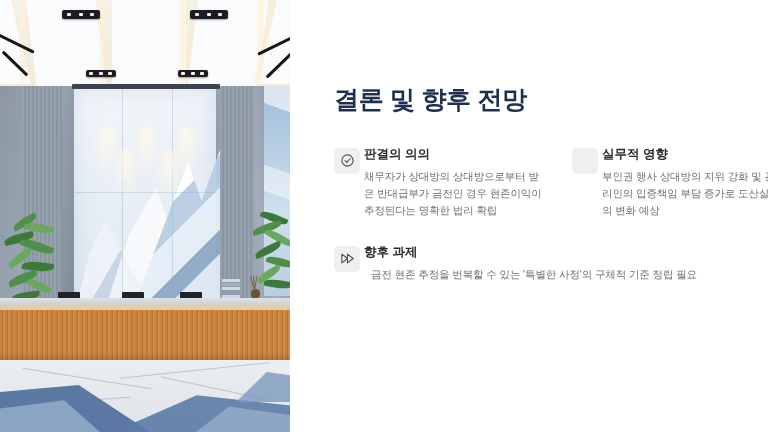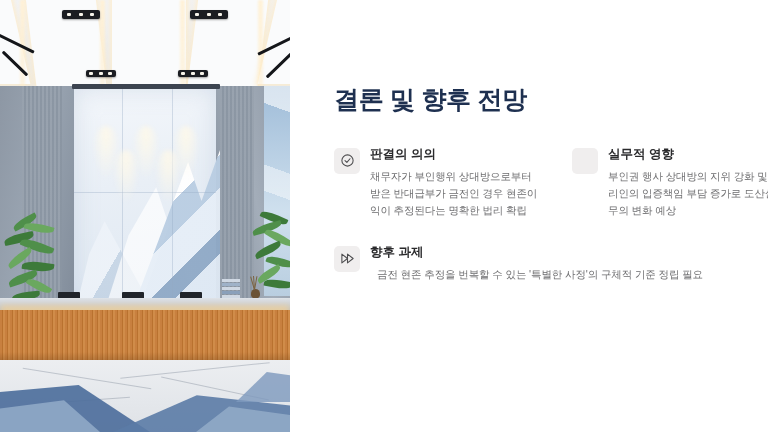--- a/index.html
+++ b/index.html
@@ -208,21 +208,21 @@
     font-weight: 700;
     letter-spacing: -0.3px;
     color: #1e3050;
     line-height: 1.1;
   }
   .cards {
     margin-top: 33px;
     display: flex;
     gap: 28px;
   }
-  .card { display: flex; gap: 10px; width: 210px; }
+  .card { display: flex; gap: 4px; width: 210px; }
   .card.wide { width: auto; }
   .icon-box {
     flex: 0 0 26px;
     width: 26px; height: 26px;
     border-radius: 5px;
     background: #f0eeee;
     display: flex; align-items: center; justify-content: center;
     margin-top: 1px;
   }
   .icon-box svg { display:block; }
@@ -380,21 +380,21 @@
 
       <div class="card">
         <span class="icon-box">
           <svg width="15" height="15" viewBox="0 0 24 24" fill="none" stroke="#4d4d4f" stroke-width="1.7" stroke-linecap="round" stroke-linejoin="round">
             <circle cx="12" cy="12" r="9"></circle>
             <polyline points="8,12.2 11,15 16,9.2"></polyline>
           </svg>
         </span>
         <div class="card-body">
           <h2 class="card-title">판결의 의의</h2>
-          <p class="card-text">채무자가 부인행위 상대방으로부터 받은 반대급부가 금전인 경우 현존이익이 추정된다는 명확한 법리 확립</p>
+          <p class="card-text">채무자가 상대방의 상대방으로부터 받은 반대급부가 금전인 경우 현존이익이 추정된다는 명확한 법리 확립</p>
         </div>
       </div>
 
       <div class="card">
         <span class="icon-box"></span>
         <div class="card-body">
           <h2 class="card-title">실무적 영향</h2>
           <p class="card-text">부인권 행사 상대방의 지위 강화 및 관리인의 입증책임 부담 증가로 도산실무의 변화 예상</p>
         </div>
       </div>

